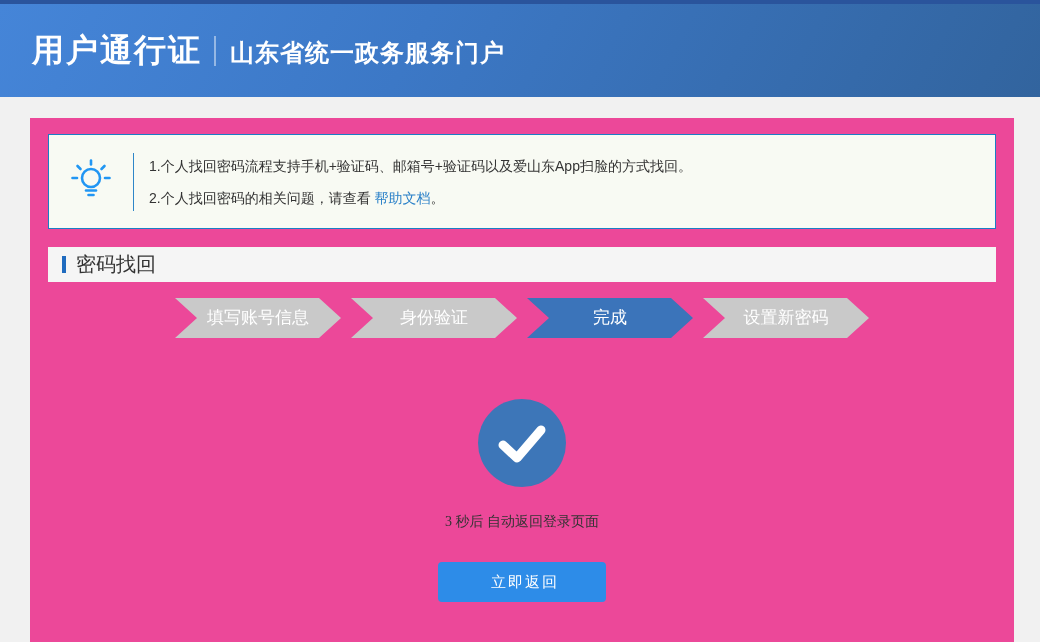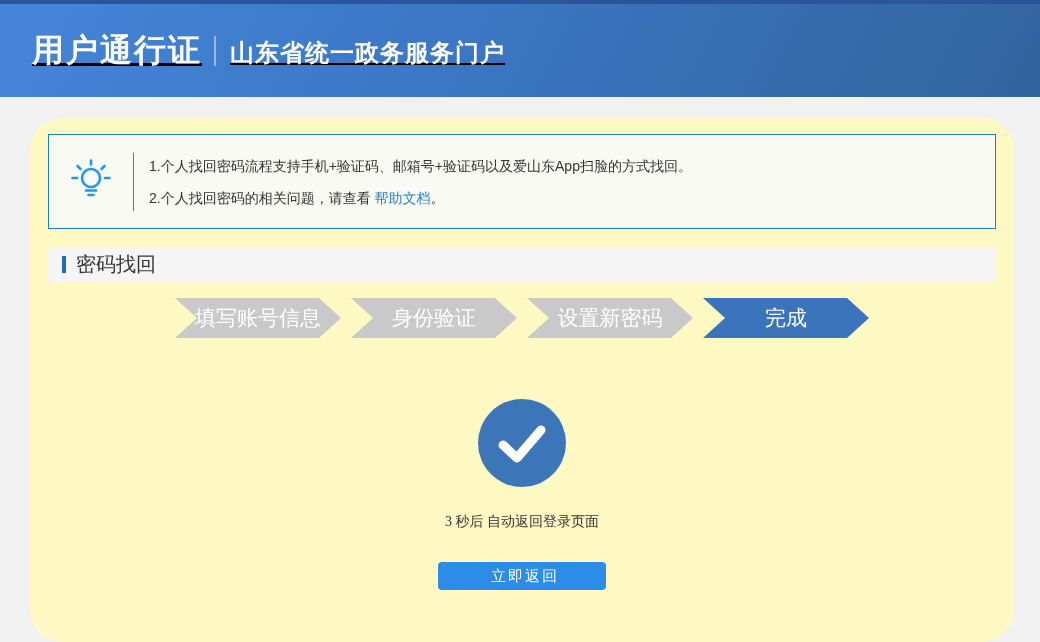--- a/index.html
+++ b/index.html
@@ -12,21 +12,20 @@
   }
 
   
   .header {
     height:97px;
     border-top:4px solid #2a549c;
     background:linear-gradient(118deg,#4585d8 0%,#3c78c6 40%,#32649e 100%);
     display:flex;
     align-items:center;
     padding-left:32px;
-    text-decoration:underline;
   }
   .header-title {
     color:#ffffff;
     font-size:32px;
     font-weight:bold;
     letter-spacing:2px;
   }
   .header-sep {
     width:2px;
     height:30px;
@@ -39,22 +38,21 @@
     font-weight:bold;
     letter-spacing:1px;
     padding-top:4px;
   }
 
   
   .card {
     position:absolute;
     left:30px; top:118px;
     width:984px; height:524px;
-    background:#fef9c3;
-    border-radius:32px;
+    background:#ec4899;
   }
 
   
   .notice {
     margin:16px 18px 0 18px;
     height:95px;
     border:1px solid #1a7ec5;
     background:#f8faf3;
     display:flex;
     align-items:center;
@@ -108,41 +106,41 @@
     margin-top:16px;
     display:flex;
     justify-content:center;
     gap:10px;
   }
   .step {
     width:166px; height:40px;
     line-height:40px;
     text-align:center;
     color:#ffffff;
-    font-size:21px;
+    font-size:17px;
     background:#c9c9c9;
     clip-path:polygon(0 0, calc(100% - 22px) 0, 100% 50%, calc(100% - 22px) 100%, 0 100%, 22px 50%);
   }
   .step.active { background:#3b74ba; }
 
   
   .success { text-align:center; }
   .success-circle {
     width:88px; height:88px;
     margin:61px auto 0 auto;
   }
   .countdown {
     margin-top:26px;
     font-size:14px;
     color:#333333;
     font-family:Liberation Serif, serif;
   }
   .return-btn {
     margin-top:31px;
-    width:168px; height:28px;
+    width:168px; height:40px;
     background:#2d8ce8;
     border:none;
     border-radius:4px;
     color:#ffffff;
     font-size:15px;
     letter-spacing:2px;
     cursor:pointer;
     font-family:"Liberation Sans","DejaVu Sans",sans-serif;
     padding-left:6px;
   }
@@ -181,22 +179,22 @@
   </div>
 
   <div class="section-bar">
     <div class="section-accent"></div>
     <div class="section-title">密码找回</div>
   </div>
 
   <div class="steps">
       <div class="step">填写账号信息</div>
       <div class="step">身份验证</div>
+      <div class="step active">完成</div>
       <div class="step">设置新密码</div>
-      <div class="step active">完成</div>
     </div>
 
   <div class="success">
     <div class="success-circle">
       <svg width="88" height="88" viewBox="0 0 88 88">
         <circle cx="44" cy="44" r="44" fill="#3d76b8"></circle>
         <polyline points="25,46 39,59 63,31" fill="none" stroke="#ffffff" stroke-width="9" stroke-linecap="round" stroke-linejoin="round"></polyline>
       </svg>
     </div>
     <div class="countdown">3 秒后 自动返回登录页面</div>

